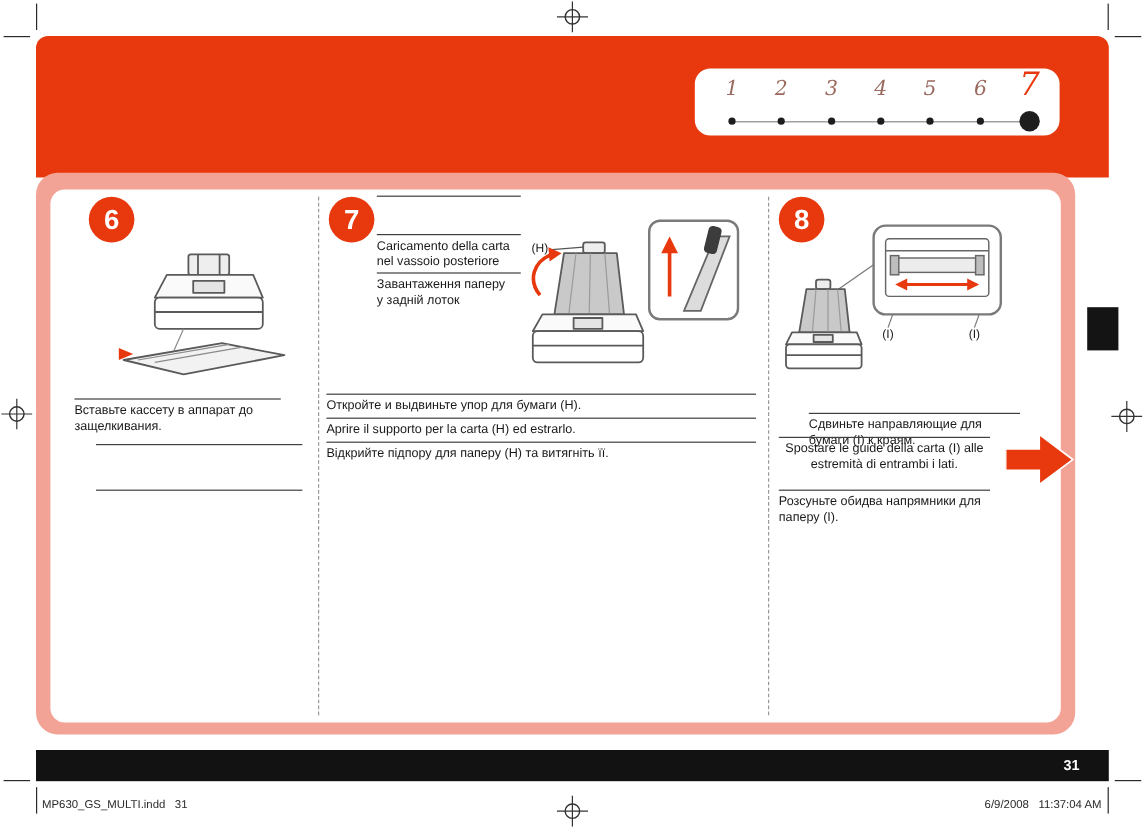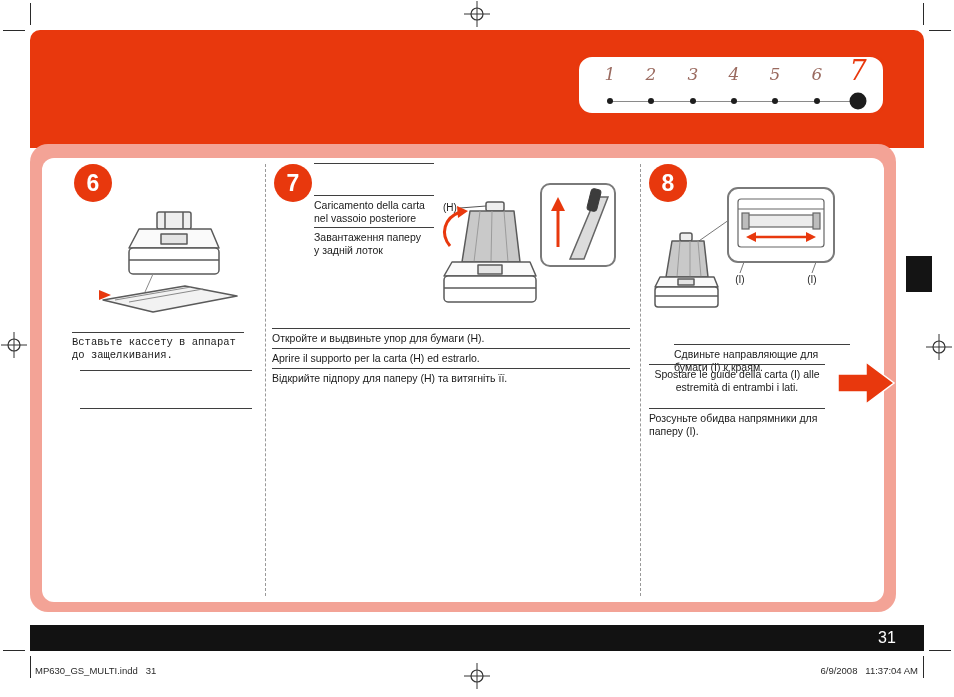--- a/index.html
+++ b/index.html
@@ -28,22 +28,22 @@
   .white-panel{position:absolute;left:42px;top:158px;width:842px;height:444px;background:#fff;border-radius:12px;}
   .progress-box{position:absolute;left:576px;top:54px;width:310px;height:62px;background:#fff;
                 border:3px solid var(--red);border-radius:16px;z-index:3;}
   .step-num{position:absolute;transform:translateX(-50%);font-family:"DejaVu Serif",serif;font-style:italic;
             font-size:17px;color:#9a6a5f;top:7px;}
   .step-num.current{font-size:27px;color:var(--red);top:-2px;}
   .dot{position:absolute;border-radius:50%;background:#1d1d1d;width:6px;height:6px;transform:translate(-50%,-50%);top:44px;}
   .dot.big{width:17px;height:17px;}
   .track{position:absolute;left:31px;width:248px;top:44px;height:0;border-top:1px solid #8a8a8a;}
   .black-band{position:absolute;left:30px;top:625px;width:894px;height:26px;background:#121212;}
-  .page-num{position:absolute;left:878px;top:630px;width:30px;color:#fff;
-            font-size:16px;font-weight:normal;line-height:16px;}
+  .page-num{position:absolute;left:878px;top:630px;width:30px;text-align:center;color:#fff;
+            font-size:12px;font-weight:bold;line-height:16px;}
   .footer-text{position:absolute;top:665px;font-size:9.5px;color:#2a2a2a;}
   .black-tab{position:absolute;left:906px;top:256px;width:26px;height:36px;background:#141414;}
   .part-label{position:absolute;font-size:10px;color:#1a1a1a;}
   .reg{position:absolute;width:26px;height:26px;}
 </style>
 </head>
 <body>
 
 <div class="crop" style="left:30px;top:3px;width:1px;height:22px;"></div>
 <div class="crop" style="left:3px;top:30px;width:22px;height:1px;"></div>
@@ -121,21 +121,21 @@
     <rect x="34" y="40" width="90" height="26" rx="4" fill="#ffffff"></rect>
     <line x1="34" y1="52" x2="124" y2="52"></line>
     <path d="M58 66 L50 84" stroke="#8a8a8a" stroke-width="1"></path>
     <path d="M8 92 L90 78 L142 88 L58 104 Z" fill="#f2f2f2"></path>
     <path d="M20 92 L96 79" stroke="#8a8a8a" stroke-width="1"></path>
     <path d="M34 94 L108 81" stroke="#8a8a8a" stroke-width="1"></path>
   </g>
   <path d="M4 82 l12 5 -12 5 z" fill="#e8380d"></path>
 </svg>
 
-<div class="tblock" style="left:72px;top:332px;width:172px;font-family:Liberation Mono, monospace;">
+<div class="tblock" style="left:62px;top:332px;width:172px;">
   <div class="rule"></div>
   <p class="txt">Вставьте кассету в аппарат до защелкивания.</p>
 </div>
 <div class="tblock" style="left:80px;top:370px;width:172px;">
   <div class="rule"></div>
 </div>
 <div class="tblock" style="left:80px;top:408px;width:172px;">
   <div class="rule"></div>
 </div>
 

